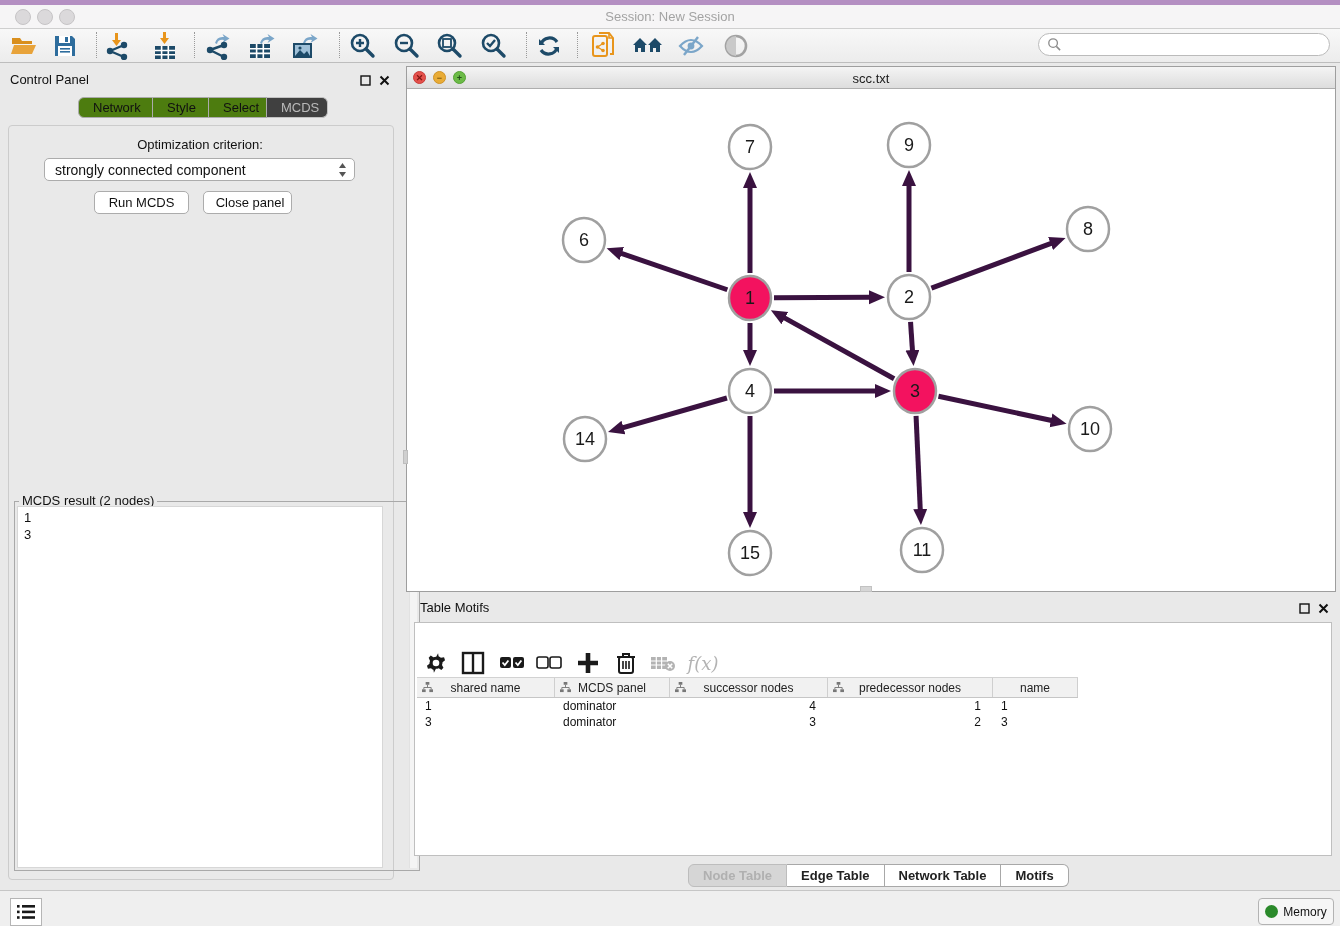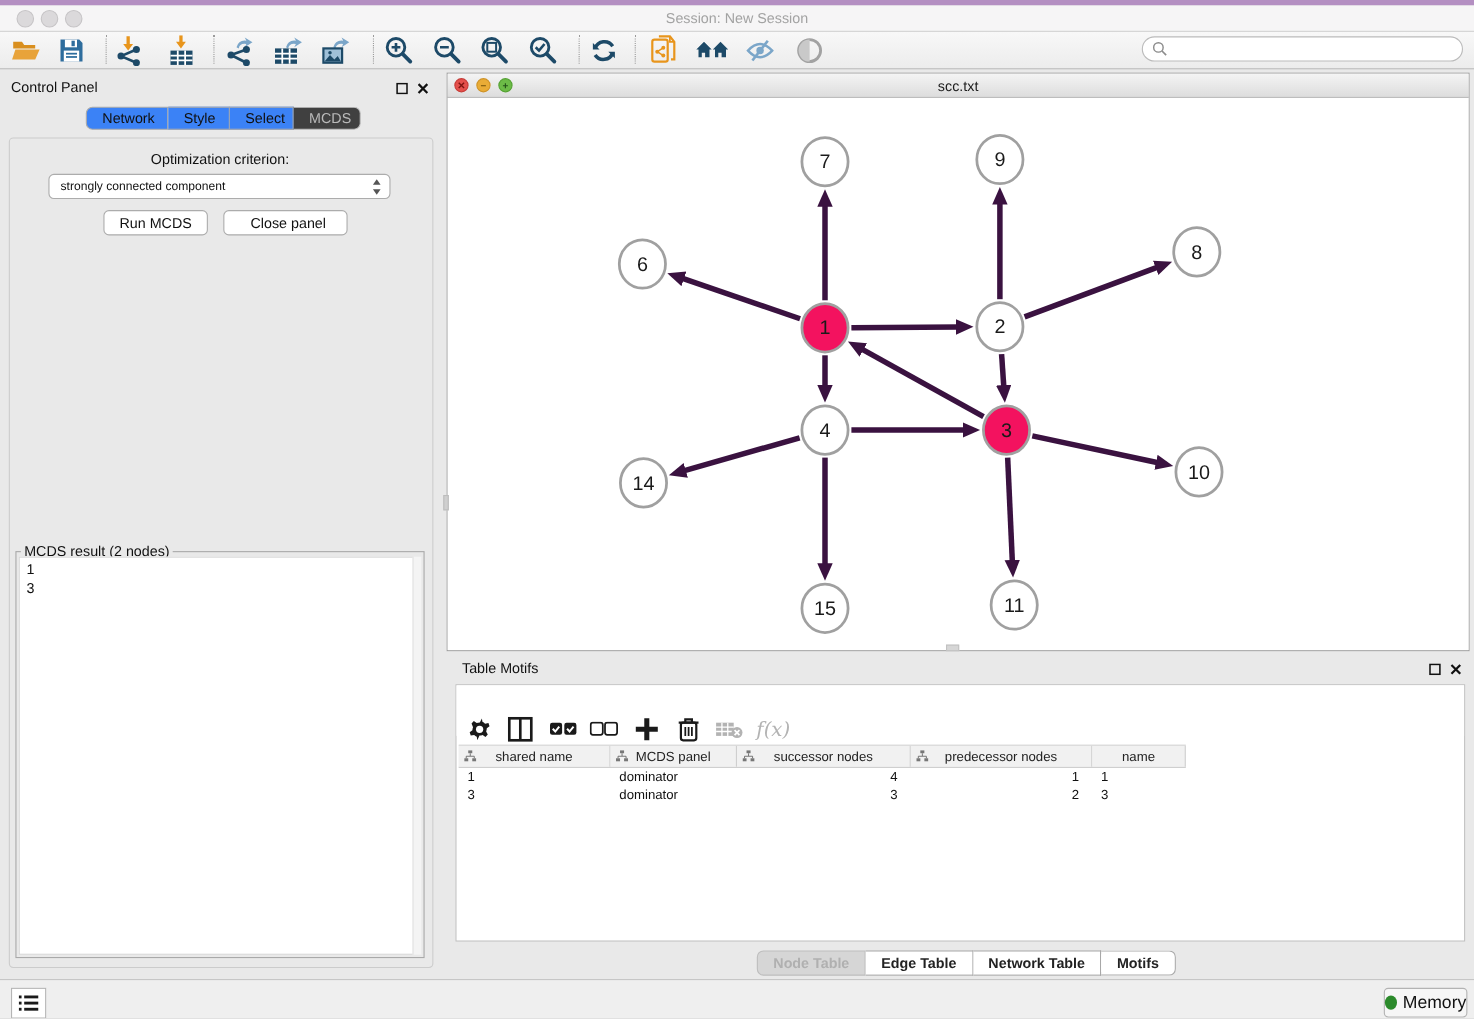--- a/index.html
+++ b/index.html
@@ -18,33 +18,33 @@
   .tb-btn{position:absolute;top:2px;width:36px;height:30px;display:flex;align-items:center;justify-content:center;}
   .tb-sep{position:absolute;top:3px;height:26px;width:0;border-left:1px dotted #9a9a9a;}
   .searchbox{position:absolute;left:1038px;top:4px;width:292px;height:23px;background:#fff;
              border:1px solid #bbb;border-radius:12px;display:flex;align-items:center;padding-left:8px;box-sizing:border-box;}
   .searchbox input{border:none;outline:none;flex:1;font-size:12px;background:transparent;font-family:"Liberation Sans",sans-serif;}
 
   
   .panel-title{font-size:13px;color:#111;}
   .winctl{display:inline-flex;align-items:center;justify-content:center;width:14px;height:14px;}
   .cp-tabs{left:78px;top:97px;height:21px;display:flex;}
-  .cp-tab{height:19px;line-height:19px;padding:0 14px;background:#3b82f6;border:1px solid #ababab;border-left:none;
+  .cp-tab{height:19px;line-height:19px;padding:0 14px;background:#4d7c0f;border:1px solid #ababab;border-left:none;
           font-size:13px;color:#111;text-align:center;}
   .cp-tab.first{border-left:1px solid #ababab;border-radius:6px 0 0 6px;}
   .cp-tab.last{border-radius:0 6px 6px 0;}
   .cp-tab.sel{background:#404040;color:#b9b9b9;border-color:#c2c2c2;}
   .cp-body{left:8px;top:125px;width:384px;height:753px;background:#e9e9e9;border:1px solid #cccccc;border-radius:4px;}
   .opt-label{left:0;top:137px;width:400px;text-align:center;font-size:13px;color:#111;}
   .select{left:44px;top:158px;width:311px;height:23px;background:#fff;border:1px solid #acacac;border-radius:5px;
-          box-sizing:border-box;display:flex;align-items:center;font-size:11px;padding-left:10px;color:#111;}
+          box-sizing:border-box;display:flex;align-items:center;font-size:14px;padding-left:10px;color:#111;}
   .stepper{position:absolute;right:7px;top:3px;}
   .btn{position:absolute;height:23px;background:#fff;border:1px solid #acacac;border-radius:5px;font-size:13px;color:#111;
        display:flex;align-items:center;justify-content:center;box-sizing:border-box;}
-  .fieldset{left:14px;top:501px;width:370px;height:368px;border:1px solid #a9a9a9;}
+  .fieldset{left:14px;top:501px;width:370px;height:368px;border:1px solid #a9a9a9;padding-left:34px;}
   .fieldset-legend{position:absolute;left:4px;top:-9px;background:#e9e9e9;padding:0 3px;font-size:13px;color:#111;white-space:nowrap;}
   .result-area{position:absolute;left:2px;top:4px;width:366px;height:362px;background:#fff;border:1px solid #d7d7d7;
                box-sizing:border-box;font-size:13px;color:#111;padding:2px 0 0 6px;white-space:pre;line-height:17px;}
   .result-scroll{position:absolute;right:2px;top:4px;width:8px;height:362px;background:#f4f4f4;border-left:1px solid #e2e2e2;box-sizing:border-box;}
 
   
   .net-win{left:406px;top:66px;width:930px;height:526px;background:#fff;border:1px solid #9e9e9e;box-sizing:border-box;}
   .net-titlebar{position:absolute;left:0;top:0;width:100%;height:22px;background:linear-gradient(#f4f4f4,#dddddd);
                 border-bottom:1px solid #aeaeae;box-sizing:border-box;}
   .traffic{position:absolute;top:4px;width:13px;height:13px;border-radius:50%;font-size:9px;font-weight:bold;
@@ -71,21 +71,21 @@
           font-size:13px;font-weight:bold;color:#222;}
   .tp-tab.first{border-left:1px solid #a8a8a8;border-radius:6px 0 0 6px;}
   .tp-tab.last{border-radius:0 6px 6px 0;}
   .tp-tab.sel{background:#d6d6d6;color:#b0b0b0;border-color:#bdbdbd;}
 
   
   .statusbar{left:0;top:890px;width:1340px;height:36px;background:#efefef;border-top:1px solid #c6c6c6;box-sizing:border-box;}
   .list-btn{position:absolute;left:10px;top:7px;width:30px;height:26px;background:#fff;border:1px solid #b5b5b5;
             display:flex;align-items:center;justify-content:center;}
   .mem-btn{position:absolute;right:6px;top:7px;width:74px;height:25px;background:#f6f6f6;border:1px solid #b3b3b3;border-radius:4px;
-           display:flex;align-items:center;justify-content:center;gap:5px;font-size:16px;color:#111;}
+           display:flex;align-items:center;justify-content:center;gap:5px;font-size:12px;color:#111;}
   .mem-dot{width:13px;height:13px;border-radius:50%;background:#2b8a2b;display:inline-block;}
 </style>
 </head>
 <body>
 
 <div class="app">
 
   <div class="abs desktop-strip"></div>
   <div class="abs titlebar">
     <span class="traffic-inactive" style="position:absolute;left:15px;top:4px;"></span>
@@ -264,21 +264,21 @@
     <span>strongly connected component</span>
     <span class="stepper">
       <svg width="9" height="16" viewBox="0 0 9 16">
           <path d="M4.5 1 L8 6 H1z" fill="#555"></path>
           <path d="M4.5 15 L1 10 H8z" fill="#555"></path>
         </svg>
     </span>
   </div>
 
   <button class="btn" style="left:94px;top:191px;width:95px;">Run MCDS</button>
-  <button class="btn" style="left:203px;top:191px;width:113px;padding-left:11px;">Close panel</button>
+  <button class="btn" style="left:203px;top:191px;width:89px;padding-left:11px;">Close panel</button>
 
   <div class="abs fieldset">
     <span class="fieldset-legend">MCDS result (2 nodes)</span>
     <div class="result-area">1
 3</div>
     <div class="result-scroll"></div>
   </div>
 
   <div class="abs net-win">
     <div class="net-titlebar">

